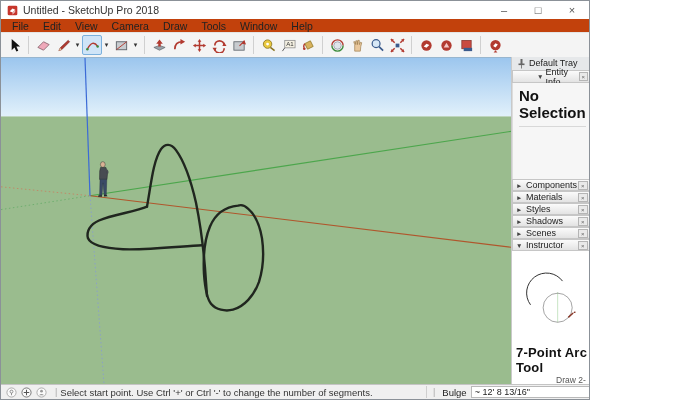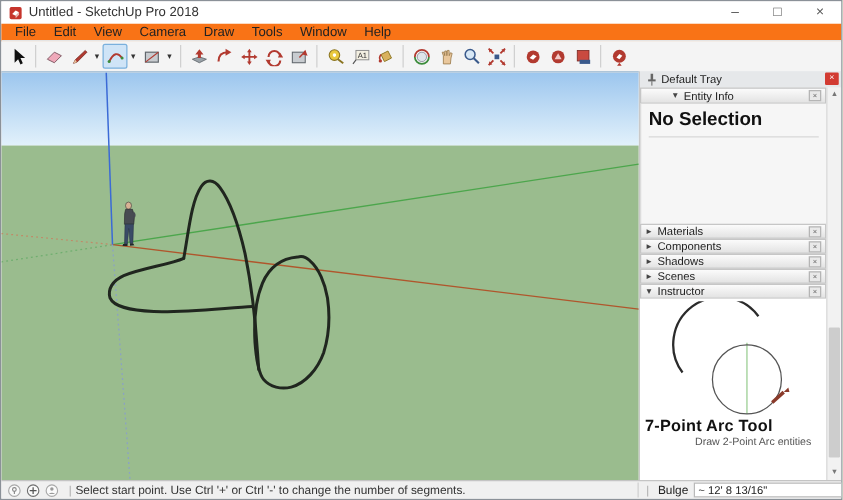--- a/index.html
+++ b/index.html
@@ -1,28 +1,28 @@
 <!DOCTYPE html>
 <html><head>
 <meta charset="utf-8">
 <style>
   * { margin:0; padding:0; box-sizing:border-box; }
   html,body { width:674px; height:400px; font-family:"Liberation Sans", sans-serif; }
-  .window { width:674px; height:400px; border:1px solid #8b9198; background:#f0f0f0;
+  .window { width:590px; height:400px; border:1px solid #8b9198; background:#f0f0f0;
             display:flex; flex-direction:column; overflow:hidden; }
 
   
   .titlebar { height:18px; background:#ffffff; display:flex; align-items:center; flex:0 0 18px; }
   .app-logo { width:11px; height:11px; margin:0 5px 0 6px; flex:0 0 auto; }
   .title-text { font-size:10.5px; color:#333; }
   .win-controls { margin-left:auto; display:flex; height:100%; }
   .win-btn { width:34px; text-align:center; font-size:11px; color:#555; line-height:18px; }
 
   
-  .menubar { height:14px; background:#f97316; display:flex; align-items:center; padding-left:4px;
+  .menubar { height:14px; background:#c2410c; display:flex; align-items:center; padding-left:4px;
              border-bottom:1px solid #e4e4e4; flex:0 0 14px; }
   .menu-item { font-size:10.5px; color:#222; padding:0 7px; }
 
   
   .toolbar { height:24px; background:#f4f4f4; display:flex; align-items:center; padding-left:3px;
              flex:0 0 24px; }
   .tb-btn { width:20px; height:20px; display:flex; align-items:center; justify-content:center;
             border:1px solid transparent; border-radius:2px; flex:0 0 auto; }
   .tb-btn svg { width:15px; height:15px; }
   .tb-btn.active { background:#cfe4f7; border-color:#7ab0dd; }
@@ -303,26 +303,31 @@
           <div class="sec-head taller">
             <span class="arrow">▼</span>
             <span>Entity Info</span>
             <span class="sec-x">×</span>
           </div>
           <div class="entity-body">
             <div class="no-selection">No Selection</div>
           </div>
           <div class="sec-head">
             <span class="arrow">►</span>
+            <span>Components</span>
+            <span class="sec-x">×</span>
+          </div>
+          <div class="sec-head">
+            <span class="arrow">►</span>
             <span>Materials</span>
             <span class="sec-x">×</span>
           </div>
           <div class="sec-head">
             <span class="arrow">►</span>
-            <span>Components</span>
+            <span>Styles</span>
             <span class="sec-x">×</span>
           </div>
           <div class="sec-head">
             <span class="arrow">►</span>
             <span>Shadows</span>
             <span class="sec-x">×</span>
           </div>
           <div class="sec-head">
             <span class="arrow">►</span>
             <span>Scenes</span>

